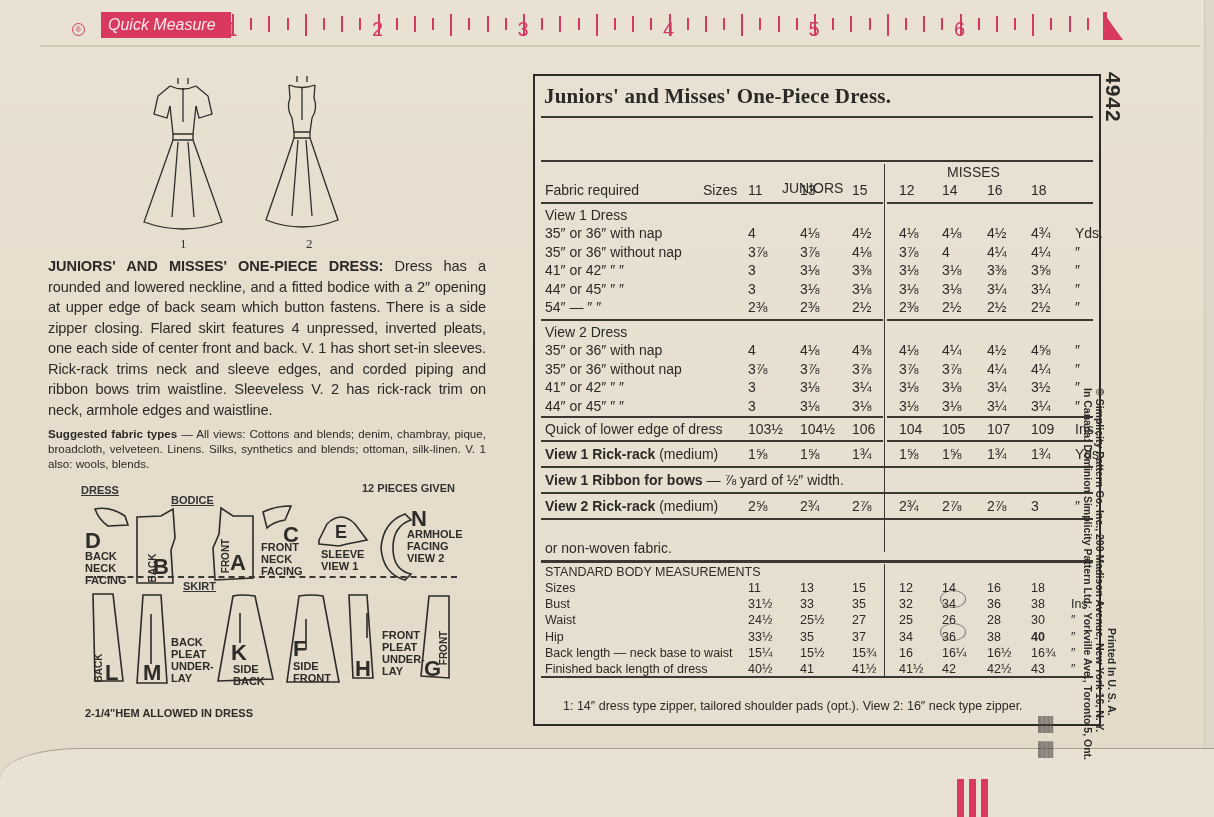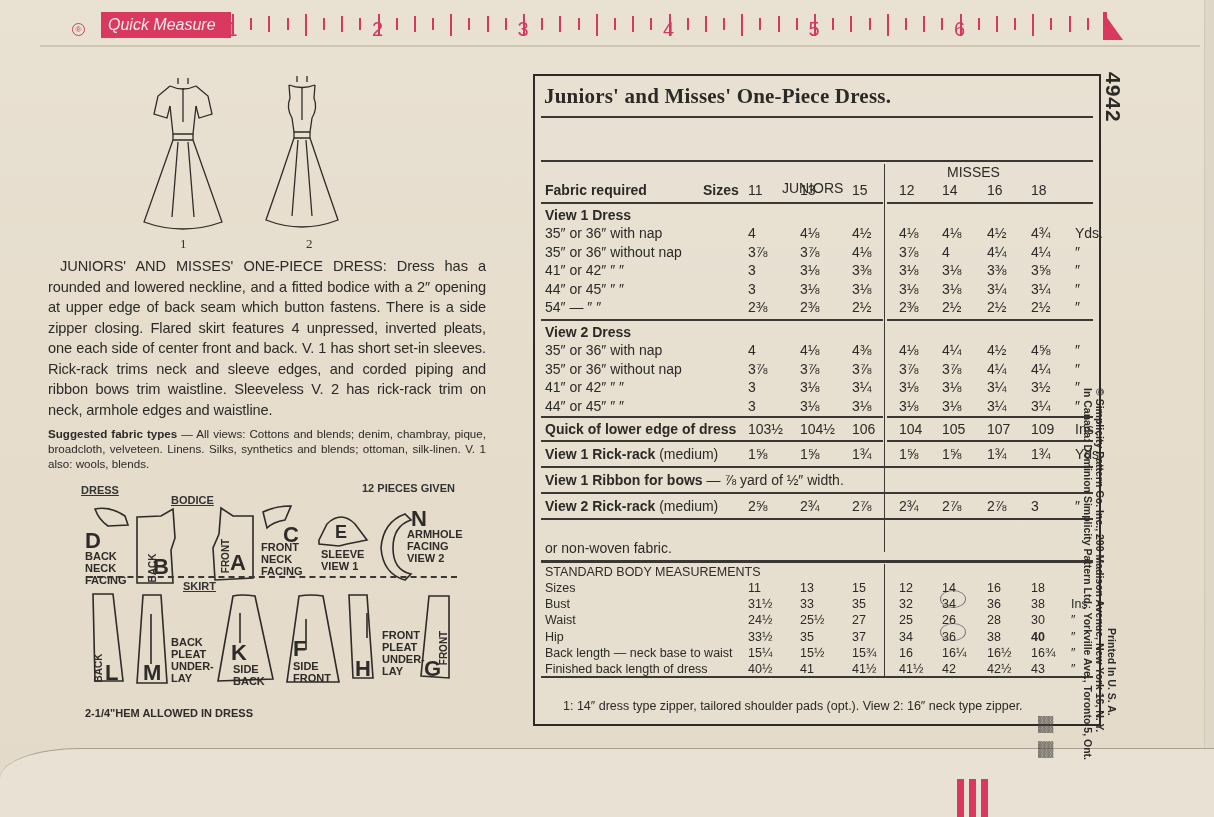--- a/index.html
+++ b/index.html
@@ -63,21 +63,21 @@
   .illus { position: absolute; left: 130px; top: 72px; width: 240px; height: 180px; }
   .illus-num { position: absolute; font-size: 13px; font-family: "Liberation Serif", serif; color: #333; }
 
   
   .description {
     position: absolute; left: 48px; top: 256px; width: 438px;
     font-size: 14.6px; line-height: 20.5px; text-align: justify; color: #2c2a27;
     font-family: "Liberation Sans Narrow", "Liberation Sans", sans-serif;
     letter-spacing: -0.1px;
   }
-  .description b { font-weight: normal; margin-left: 12px; }
+  .description b { font-weight: bold; }
   .fabric-types {
     position: absolute; left: 48px; top: 426px; width: 438px;
     font-size: 11.6px; line-height: 15px; text-align: justify; color: #2c2a27;
   }
   .fabric-types b { font-weight: bold; }
 
   
   .pieces { position: absolute; left: 75px; top: 478px; width: 395px; height: 250px; }
   .pieces-label { position: absolute; font-weight: bold; font-size: 11px; color: #333; }
   .pieces-label.u { text-decoration: underline; }
@@ -95,21 +95,21 @@
   .yb-title {
     position: absolute; left: 9px; top: 8px; font-family: "Liberation Serif", serif;
     font-weight: bold; font-size: 21px; color: #2c2a27; letter-spacing: 0.2px;
   }
   .hr { position: absolute; left: 6px; right: 6px; height: 0; border-top: 2px solid #3b3733; }
   .hr.left { right: auto; width: 342px; }
   .hr.right { left: 352px; }
   .vr { position: absolute; left: 349px; width: 0; border-left: 1.5px solid #3b3733; }
   .yb-note { position: absolute; left: 10px; top: 44px; font-size: 14px; line-height: 18px; color: #2c2a27; }
   .t { position: absolute; font-size: 14px; color: #2c2a27; white-space: nowrap; }
-  .t.b { font-weight: bold; text-align: center; }
+  .t.b { font-weight: normal; text-align: center; }
   .t.sm { font-size: 12.5px; }
 
   
   .pattern-no {
     position: absolute; left: 1103px; top: 72px; font-size: 21px; font-weight: bold;
     color: #2c2a27; transform-origin: left top; transform: rotate(90deg) translate(0, -22px);
     letter-spacing: 1px;
   }
   .copyright {
     position: absolute; left: 1106px; top: 388px; font-size: 10.5px; font-weight: bold;

